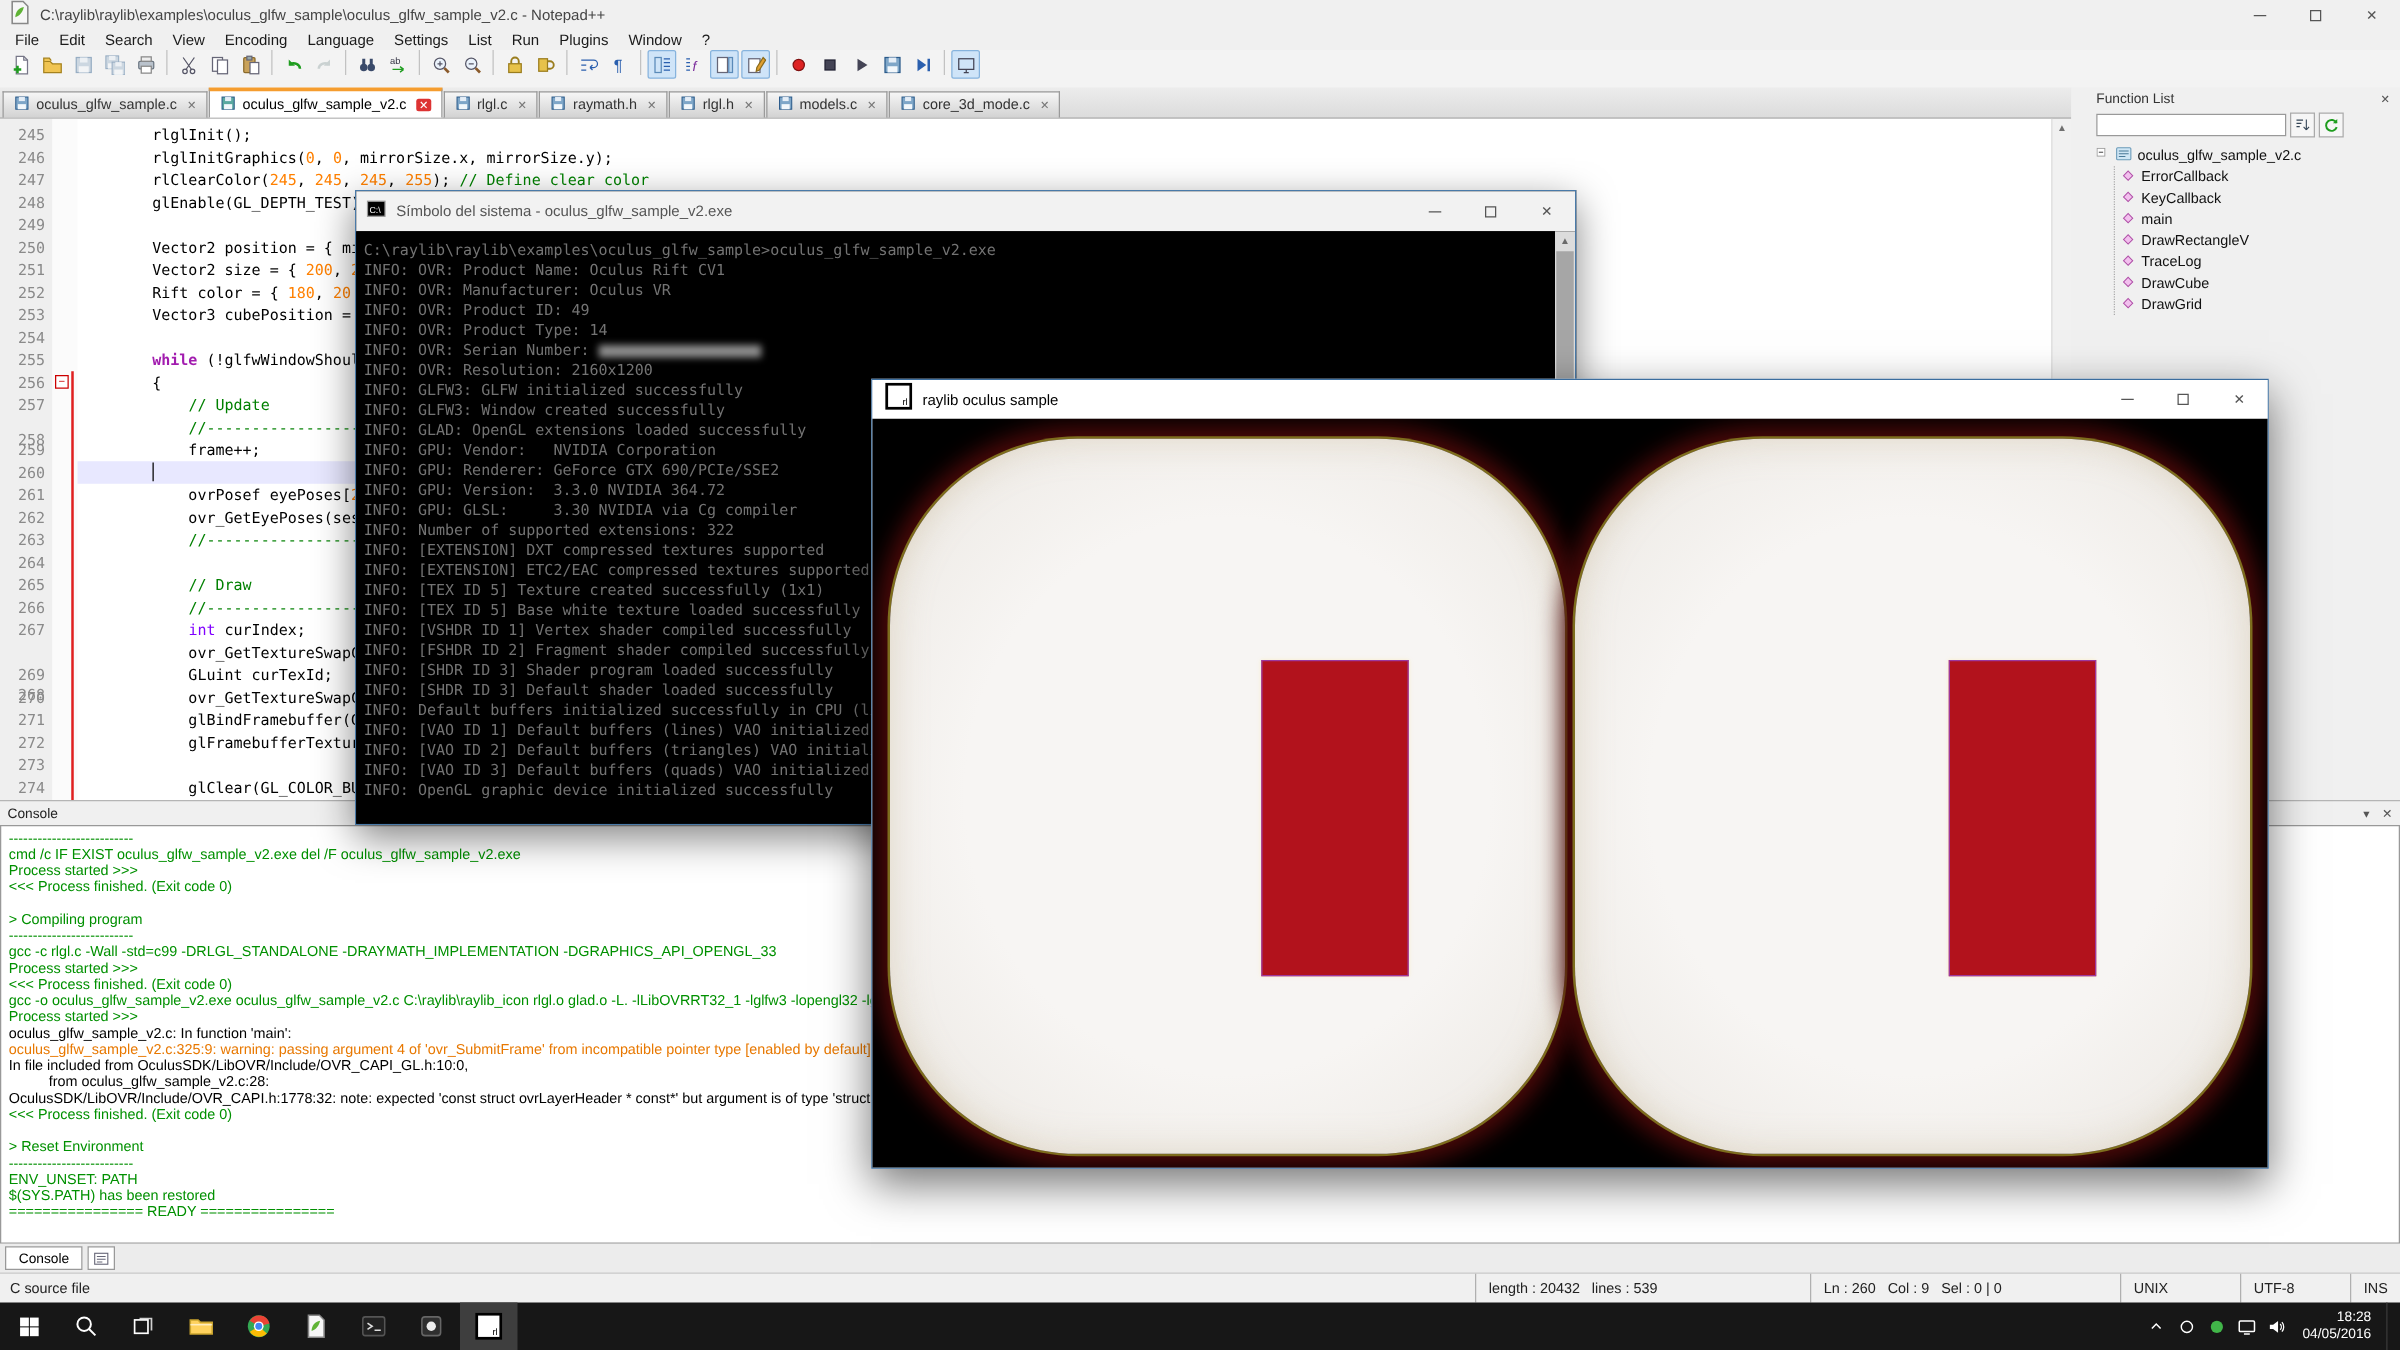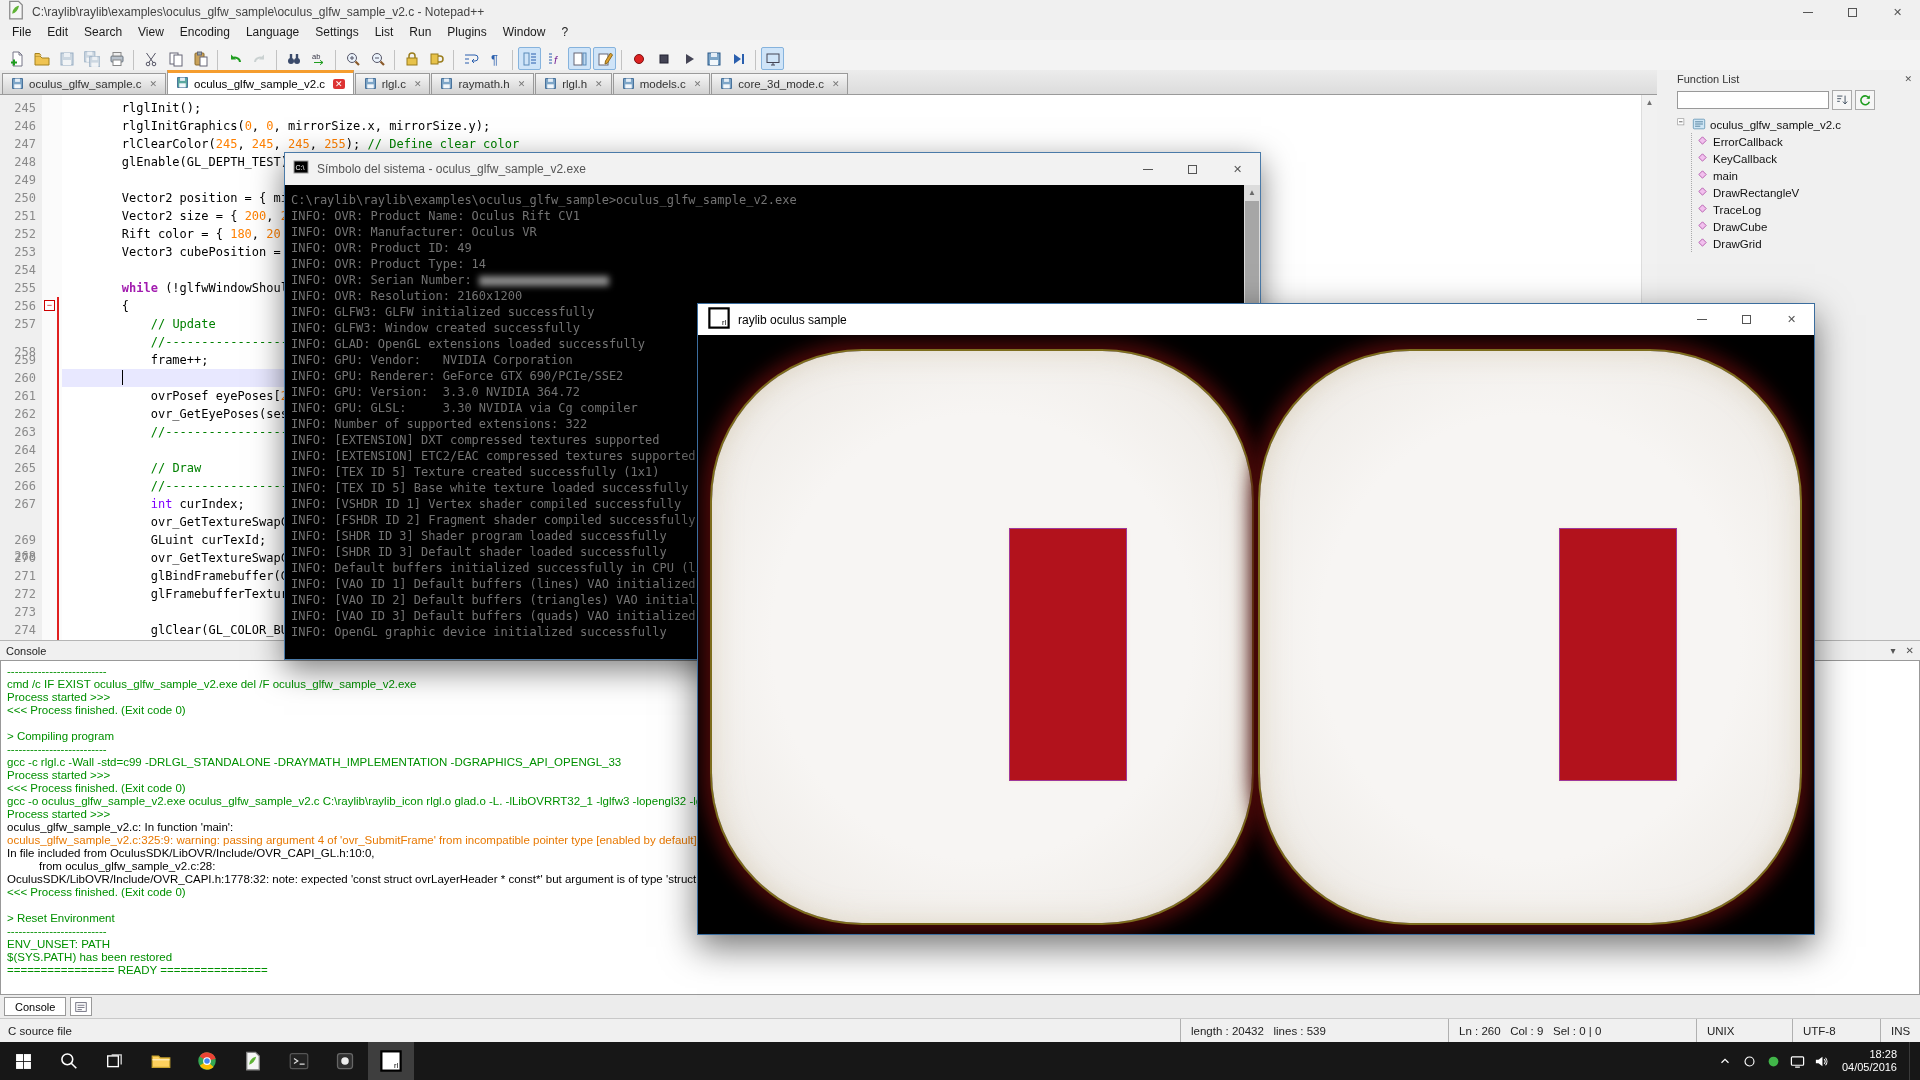--- a/index.html
+++ b/index.html
@@ -9,21 +9,21 @@
   
   #npp{position:absolute;left:0;top:0;width:1920px;height:1042px;background:#f0f0f0}
   #npp-titlebar{position:absolute;left:0;top:0;right:0;height:24px;background:#f0f0f0;display:flex;align-items:center;padding-left:6px;gap:6px}
   #npp-title{font-size:12px;color:#444;white-space:nowrap}
   .winbtns{position:absolute;right:0;top:0;height:100%;display:flex}
   .wbtn{width:45px;height:100%;display:flex;align-items:center;justify-content:center;color:#555;font-size:11px}
   .g-min{width:10px;height:1px;background:currentColor;display:inline-block}
   .g-max{width:9px;height:9px;border:1px solid currentColor;display:inline-block}
   #npp-menubar{position:absolute;left:0;top:24px;right:0;height:16px;display:flex;align-items:center;padding-left:4px}
   .mitem{font-size:12px;color:#1a1a1a;padding:0 8px;height:16px;display:flex;align-items:center}
-  #npp-toolbar{position:absolute;left:0;top:40px;right:0;height:30px;display:flex;align-items:flex-end;padding-left:4px;background:#f3f3f3}
+  #npp-toolbar{position:absolute;left:0;top:40px;right:0;height:30px;display:flex;align-items:flex-start;padding-left:4px;background:#f3f3f3}
   .tbico{width:23px;height:23px;display:flex;align-items:center;justify-content:center;border-radius:2px;margin:0 1px}
   .tbico.pressed{background:#cfe4f8;border:1px solid #86b3dd}
   .tbico.disabled{opacity:.45}
   .tbsep{width:1px;height:20px;background:#c2c2c2;margin:0 4px}
   #npp-tabbar{position:absolute;left:0;top:70px;width:1657px;height:25px;background:linear-gradient(#ececec,#dcdcdc);display:flex;align-items:flex-end;padding-left:2px;border-bottom:1px solid #9a9a9a}
   .tab{display:flex;align-items:center;gap:5px;padding:0 8px;height:21px;margin-top:3px;margin-right:1px;background:linear-gradient(#f6f6f6,#d2d2d2);border:1px solid #9a9a9a;border-bottom:none;font-size:11.5px;color:#333;white-space:nowrap}
   .tab.active{background:#fff;height:24px;border-top:3px solid #f59d2f;color:#000}
   .tabx{font-size:9px;color:#777;margin-left:3px}
   .tab.active .tabx{color:#fff;background:#d33;border-radius:2px;padding:0 2px;font-size:9px}
 

